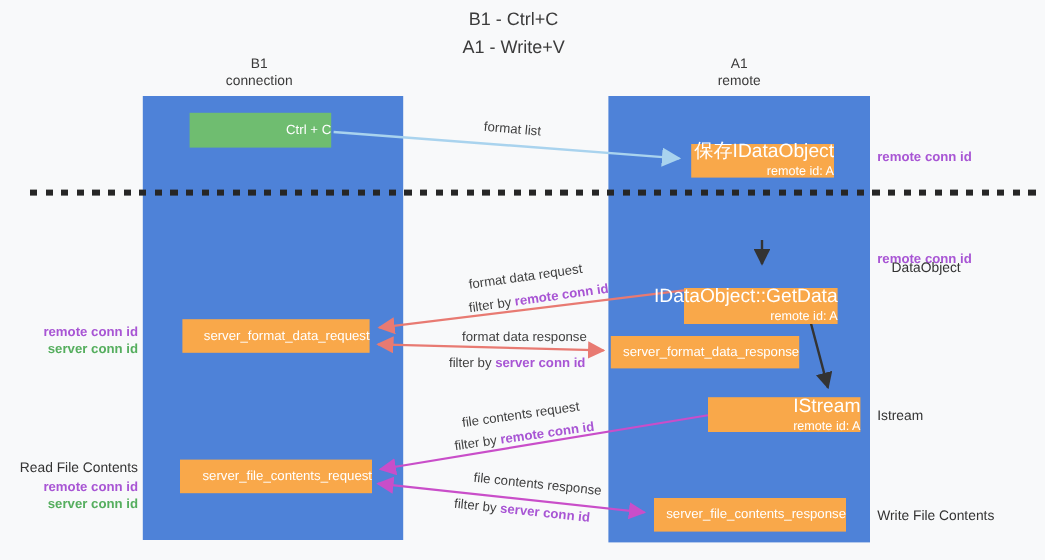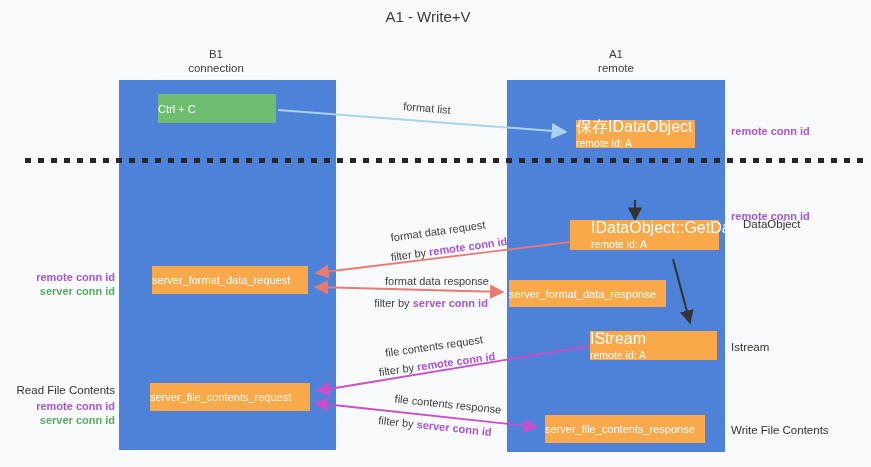--- a/index.html
+++ b/index.html
@@ -19,32 +19,32 @@
   .lane-header.left{left:136px;top:48px;}
   .lane-header.right{left:536px;top:48px;}
 
   .lane{position:absolute;top:80px;width:217px;background:var(--lane-blue);z-index:1;}
   .lane.left{left:119px;height:370px;}
   .lane.right{left:507px;height:372px;width:218px;}
 
   .dashed-line{position:absolute;left:25px;top:158px;width:841px;height:5px;z-index:2;
     background:repeating-linear-gradient(90deg,#262626 0 6px,transparent 6px 13px);}
 
-  .box{position:absolute;display:flex;flex-direction:column;align-items:flex-start;
+  .box{position:absolute;display:flex;flex-direction:column;align-items:flex-end;
        justify-content:center;color:#fff;z-index:4;text-align:center;}
   .box.green{background:var(--box-green);font-size:11px;}
   .box.orange{background:var(--box-orange);font-size:11px;}
   .box .l2{font-size:10.5px;line-height:1.25;}
   .box .l1{font-size:16px;line-height:1.25;}
   .box.single{font-size:11px;}
 
   #box-ctrl-c{left:158px;top:94px;width:118px;height:29px;}
   #box-save-ido{left:576px;top:120px;width:119px;height:28px;}
   #box-ctrl-v{left:575px;top:172px;width:120px;height:26px;}
-  #box-getdata{left:570px;top:220px;width:128px;height:30px;padding-left:21px;}
+  #box-getdata{left:570px;top:240px;width:128px;height:30px;}
   #box-sfd-req{left:152px;top:266px;width:156px;height:28px;}
   #box-sfd-resp{left:509px;top:280px;width:157px;height:27px;}
   #box-istream{left:590px;top:331px;width:127px;height:29px;}
   #box-sfc-req{left:150px;top:383px;width:160px;height:28px;}
   #box-sfc-resp{left:545px;top:415px;width:160px;height:28px;}
 
   svg.arrows{position:absolute;left:0;top:0;z-index:3;pointer-events:none;}
 
   .arrow-label{position:absolute;white-space:nowrap;font-size:11px;color:#404040;
                z-index:5;transform:translate(-50%,-50%);}
@@ -68,20 +68,21 @@
   .side-label.left-col{left:15px;width:100px;text-align:right;}
   #sl-r1{top:131px;} #sl-r2{top:216px;} #sl-r3{top:224px;padding-left:12px;} #sl-r4{top:347px;} #sl-r5{top:430px;}
   #sl-l1{top:277px;} #sl-l2{top:291px;} #sl-l3{top:390px;} #sl-l4{top:406px;} #sl-l5{top:420px;}
 </style>
 </head>
 <body>
 
 <div class="stage">
 
   <div class="title">
+    <div>B1 - Ctrl+C</div>
     <div>A1 - Write+V</div>
   </div>
 
   <div class="lane-header left">
     <div>B1</div>
     <div>connection</div>
   </div>
   <div class="lane-header right">
     <div>A1</div>
     <div>remote</div>

